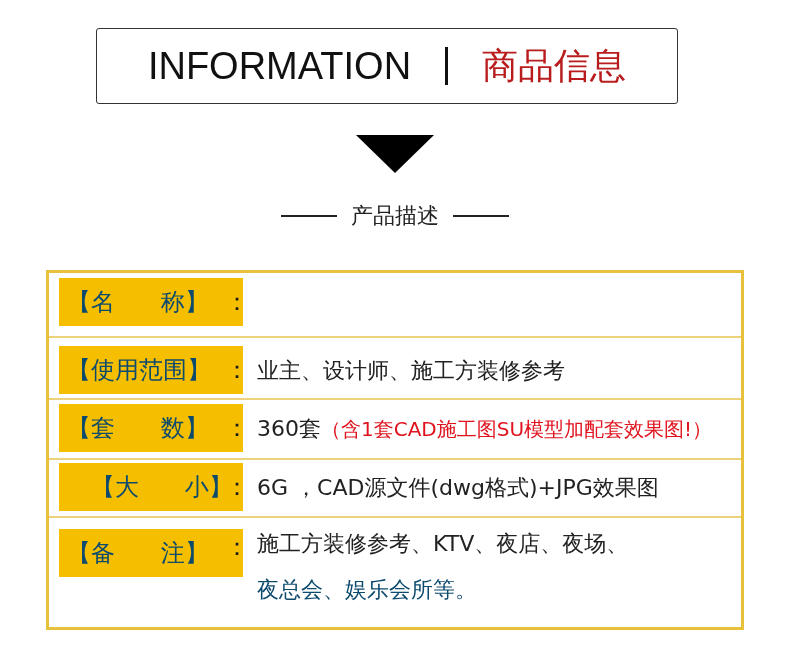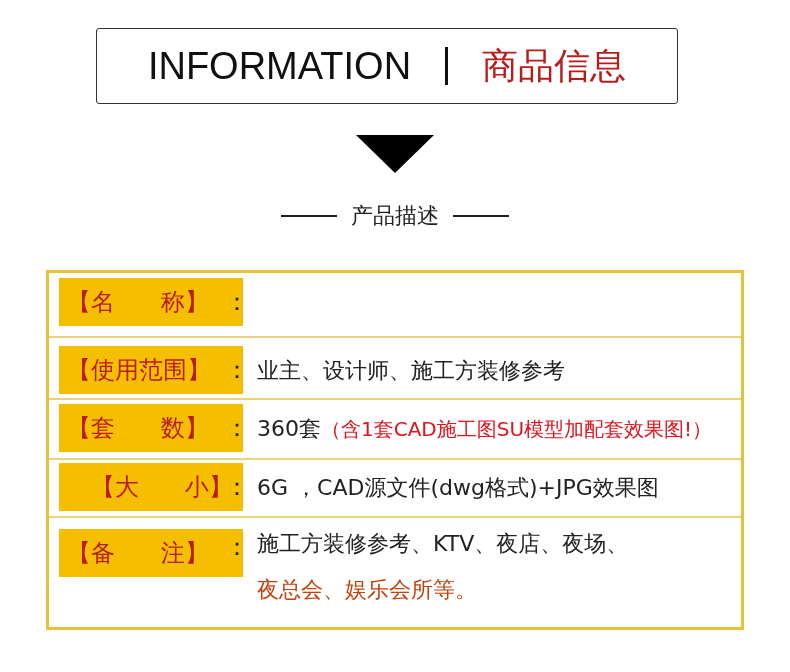--- a/index.html
+++ b/index.html
@@ -15,26 +15,26 @@
            border-left:39px solid transparent; border-right:39px solid transparent;
            border-top:38px solid #000; }
   .subtitle { position:absolute; left:0; width:790px; top:200px; height:32px;
               display:flex; align-items:center; justify-content:center; }
   .subtitle .line { width:56px; height:2px; background:#222; }
   .subtitle .text { font-size:22px; margin:0 14px; color:#222; }
   .info-box { position:absolute; left:46px; top:270px; width:698px; height:360px;
               border:3px solid #e8c13a; box-sizing:border-box; }
   .row-div { position:absolute; left:0; width:692px; height:2px; background:#ecd27a; }
   .label { position:absolute; left:10px; width:184px; height:48px; background:#f5bf00;
-           display:flex; align-items:center; font-size:24px; color:#b91c1c; box-sizing:border-box;
+           display:flex; align-items:center; font-size:24px; color:#0c4a6e; box-sizing:border-box;
            padding-left:8px; white-space:pre; }
   .colon { position:absolute; left:176px; font-size:24px; color:#1a1a1a; }
   .value { position:absolute; left:208px; font-size:22px; color:#222; white-space:nowrap; }
   .value .red { color:#e0141e; font-size:20px; }
-  .remark2 { position:absolute; left:208px; font-size:22px; color:#c2410c; }
+  .remark2 { position:absolute; left:208px; font-size:22px; color:#0c4a6e; }
 </style>
 </head>
 <body>
 
 <div class="header-box">
   <span class="header-en">INFORMATION</span>
   <span class="header-sep"></span>
   <span class="header-cn">商品信息</span>
 </div>
 

